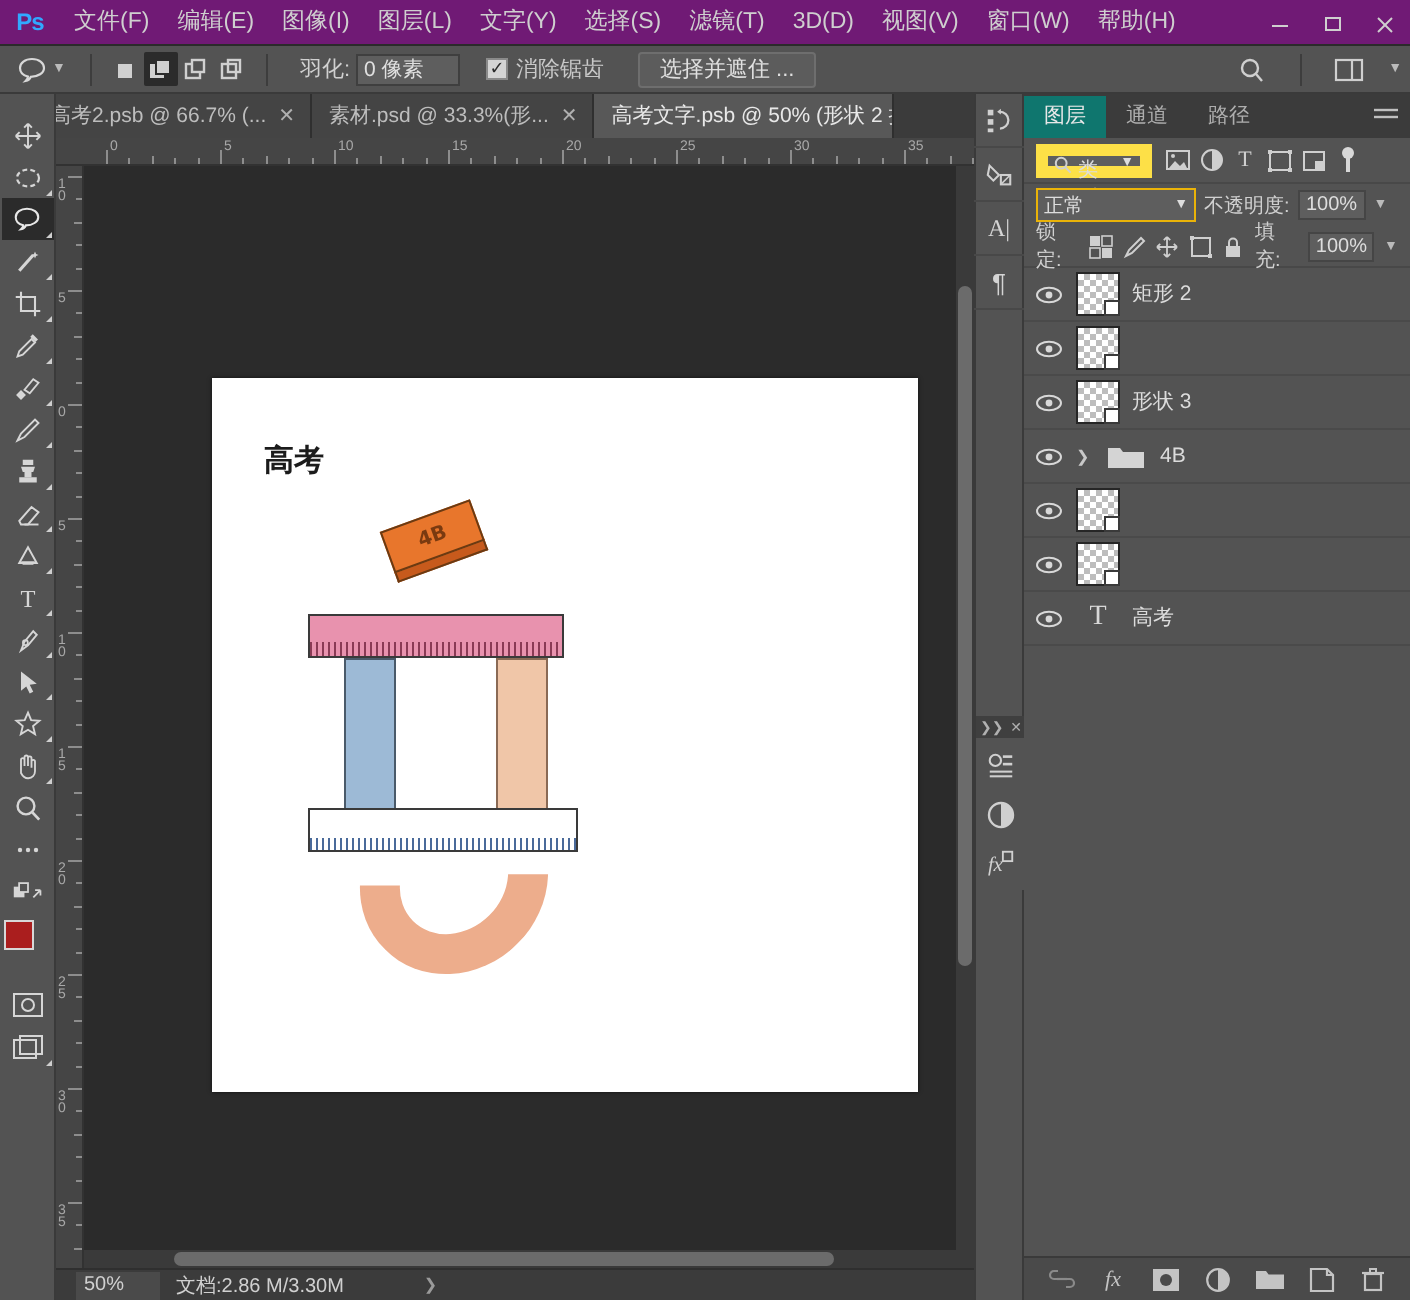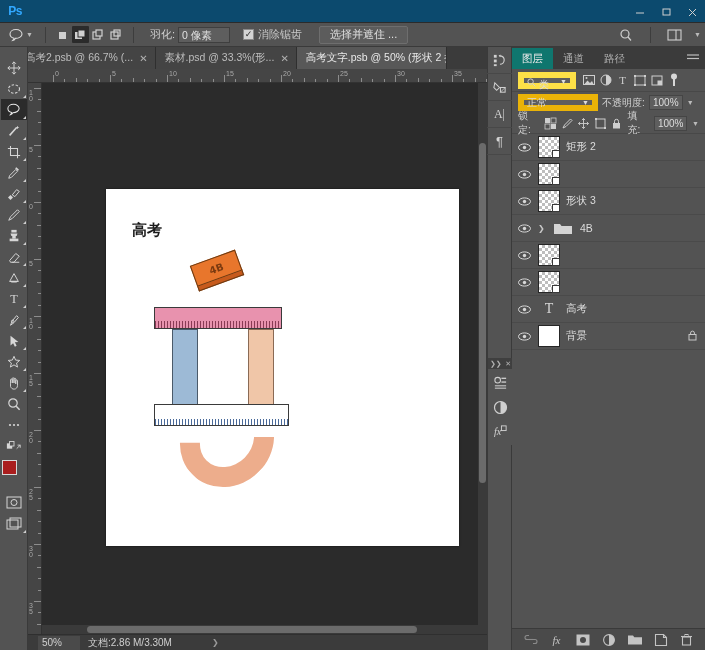--- a/index.html
+++ b/index.html
@@ -10,21 +10,21 @@
     font-size: 11px;
     color: #c8c8c8;
     overflow: hidden;
     -webkit-font-smoothing: none;
   }
   .app { position: relative; width: 705px; height: 650px; }
 
   
   .titlebar {
     position: absolute; top: 0; left: 0; width: 705px; height: 23px;
-    background: #0c4a6e;
+    background: #701a75;
     display: flex; align-items: center;
     border-bottom: 1px solid #2b2b2b;
   }
   .ps-logo {
     width: 30px; height: 23px; display: flex; align-items: center; justify-content: center;
     color: #31a8ff; font-weight: bold; font-size: 12px; letter-spacing: -0.5px;
   }
   .menu { display: flex; align-items: center; height: 23px; }
   .menu-item {
     padding: 0 7px; height: 23px; line-height: 23px;
@@ -270,21 +270,21 @@
     font-size: 10px; color: #ddd;
   }
   .filter-select .cv { margin-left: auto; font-size: 7px; }
   .filter-icons { display: flex; gap: 4px; align-items: center; margin-left: 2px; }
   .fi { width: 13px; height: 15px; display: flex; align-items: center; justify-content: center; color: #cfcfcf; }
 
   .lp-blend {
     height: 21px; display: flex; align-items: center; padding: 0 6px; gap: 4px;
   }
   .blend-select {
-    width: 80px; height: 17px; background: #5e5e5e; border: 6px solid #eab308;
+    width: 80px; height: 17px; background: #5e5e5e; border: 1px solid #eab308;
     display: flex; align-items: center; padding: 0 3px; font-size: 10px; color: #ddd;
   }
   .blend-select .cv { margin-left: auto; font-size: 7px; }
   .lp-lab { font-size: 10px; color: #d0d0d0; }
   .num-box {
     width: 34px; height: 15px; background: #5e5e5e; border: 1px solid #454545;
     font-size: 10px; color: #ddd; display: flex; align-items: center; justify-content: center;
   }
   .lp-lock {
     height: 21px; display: flex; align-items: center; padding: 0 6px; gap: 5px;
@@ -336,20 +336,33 @@
   .lb-ico.dim { color: #7d7d7d; }
   svg { overflow: visible; }
 </style>
 </head>
 <body>
 
 <div class="app">
 
   <div class="titlebar">
     <div class="ps-logo">Ps</div>
+    <div class="menu">
+      <div class="menu-item">文件(F)</div>
+      <div class="menu-item">编辑(E)</div>
+      <div class="menu-item">图像(I)</div>
+      <div class="menu-item">图层(L)</div>
+      <div class="menu-item">文字(Y)</div>
+      <div class="menu-item">选择(S)</div>
+      <div class="menu-item">滤镜(T)</div>
+      <div class="menu-item">3D(D)</div>
+      <div class="menu-item">视图(V)</div>
+      <div class="menu-item">窗口(W)</div>
+      <div class="menu-item">帮助(H)</div>
+    </div>
     <div class="wincontrols">
       <div class="wc">
         <svg width="10" height="10">
             <line x1="1" y1="6" x2="9" y2="6" stroke="#cfcfcf" stroke-width="1"></line>
           </svg>
       </div>
       <div class="wc">
         <svg width="10" height="10">
             <rect x="2" y="2" width="7" height="6" fill="none" stroke="#cfcfcf" stroke-width="1"></rect>
           </svg>
@@ -996,38 +1009,20 @@
               <ellipse cx="6.5" cy="4.5" rx="6" ry="3.6" fill="none" stroke="#d8d8d8" stroke-width="1"></ellipse>
               <circle cx="6.5" cy="4.5" r="1.7" fill="#d8d8d8"></circle>
             </svg>
         </div>
         <div class="thumb-box thumb-noborder">
           <div class="thumb-T">T</div>
         </div>
         <span class="layer-name">高考</span>
       </div>
 
-      <div class="layer-row">
-        <div class="eye">
-          <svg width="13" height="9">
-              <ellipse cx="6.5" cy="4.5" rx="6" ry="3.6" fill="none" stroke="#d8d8d8" stroke-width="1"></ellipse>
-              <circle cx="6.5" cy="4.5" r="1.7" fill="#d8d8d8"></circle>
-            </svg>
-        </div>
-        <div class="thumb-box">
-          <div class="thumb-white"></div>
-        </div>
-        <span class="layer-name">背景</span>
-        <span class="layer-lock">
-          <svg width="9" height="11">
-              <rect x="1" y="4.5" width="7" height="5.5" fill="none" stroke="#c8c8c8" stroke-width="1"></rect>
-              <path d="M2.6 4.5V3a1.9 1.9 0 0 1 3.8 0v1.5" fill="none" stroke="#c8c8c8" stroke-width="1"></path>
-            </svg>
-        </span>
-      </div>
 
     </div>
 
     <div class="lp-bottom">
       <div class="lb-ico dim">
         <svg width="14" height="9">
             <path d="M5 4.5H3a2 2 0 0 1 0-4h2M9 4.5h2a2 2 0 0 1 0 4H9" fill="none" stroke="#8a8a8a" stroke-width="1.1"></path>
             <line x1="4.5" y1="4.5" x2="9.5" y2="4.5" stroke="#8a8a8a" stroke-width="1.1"></line>
           </svg>
       </div>

